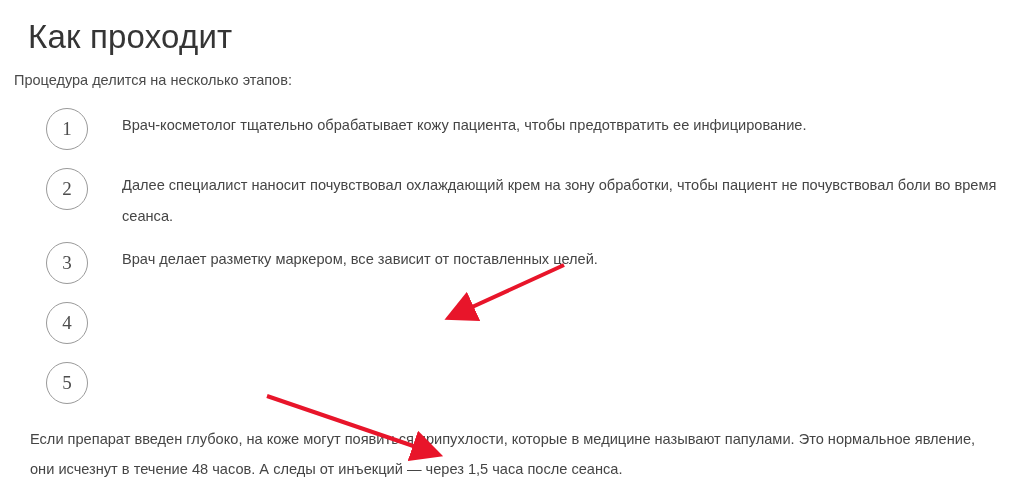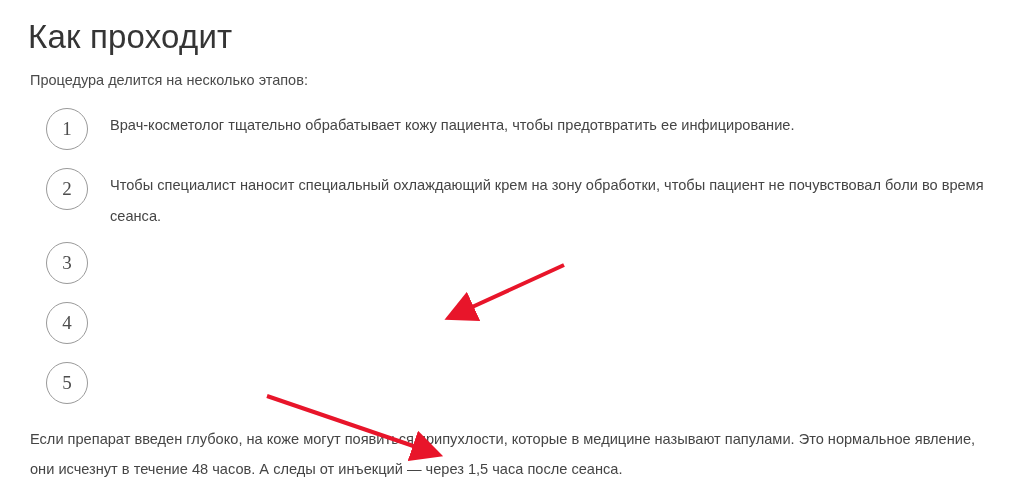--- a/index.html
+++ b/index.html
@@ -26,21 +26,21 @@
     font-size: 33px;
     font-weight: 400;
     color: #353535;
     margin: 0;
     padding: 18px 0 0 28px;
     letter-spacing: 0.2px;
   }
   .intro {
     font-size: 14.5px;
     color: #4a4a4a;
-    padding: 16px 0 0 30px;
+    padding: 16px 0 0 14px;
     margin: 0;
   }
   .steps {
     margin: 0;
     padding: 18px 0 0 0;
     list-style: none;
   }
   .step {
     display: flex;
     align-items: flex-start;
@@ -57,21 +57,21 @@
     display: flex;
     align-items: center;
     justify-content: center;
     font-size: 19px;
     color: #4d4d4d;
     font-family: "Liberation Serif", serif;
     box-sizing: border-box;
     margin-top: 2px;
   }
   .step-text {
-    margin-left: 22px;
+    margin-left: 34px;
     font-size: 14.6px;
     line-height: 31px;
     color: #454545;
     max-width: 885px;
     padding-top: 4px;
   }
   .footer-text {
     font-size: 14.6px;
     line-height: 30px;
     color: #454545;
@@ -97,24 +97,25 @@
 
   <p class="intro">Процедура делится на несколько этапов:</p>
 
   <ul class="steps">
     <li class="step">
       <div class="step-num">1</div>
       <div class="step-text">Врач-косметолог тщательно обрабатывает кожу пациента, чтобы предотвратить ее инфицирование.</div>
     </li>
     <li class="step">
       <div class="step-num">2</div>
-      <div class="step-text">Чтобы специалист наносит специальный охлаждающий крем на зону обработки, чтобы пациент не почувствовал боли во время сеанса.</div>
+      <div class="step-text">Далее специалист наносит почувствовал охлаждающий крем на зону обработки, чтобы пациент не почувствовал боли во время сеанса.</div>
     </li>
     <li class="step">
       <div class="step-num">3</div>
+      <div class="step-text">Врач делает разметку маркером, все зависит от поставленных целей.</div>
     </li>
     <li class="step">
       <div class="step-num">4</div>
     </li>
     <li class="step">
       <div class="step-num">5</div>
     </li>
   </ul>
 
   <p class="footer-text">Если препарат введен глубоко, на коже могут появиться припухлости, которые в медицине называют папулами. Это нормальное явление, они исчезнут в течение 48 часов. А следы от инъекций — через 1,5 часа после сеанса.</p>

